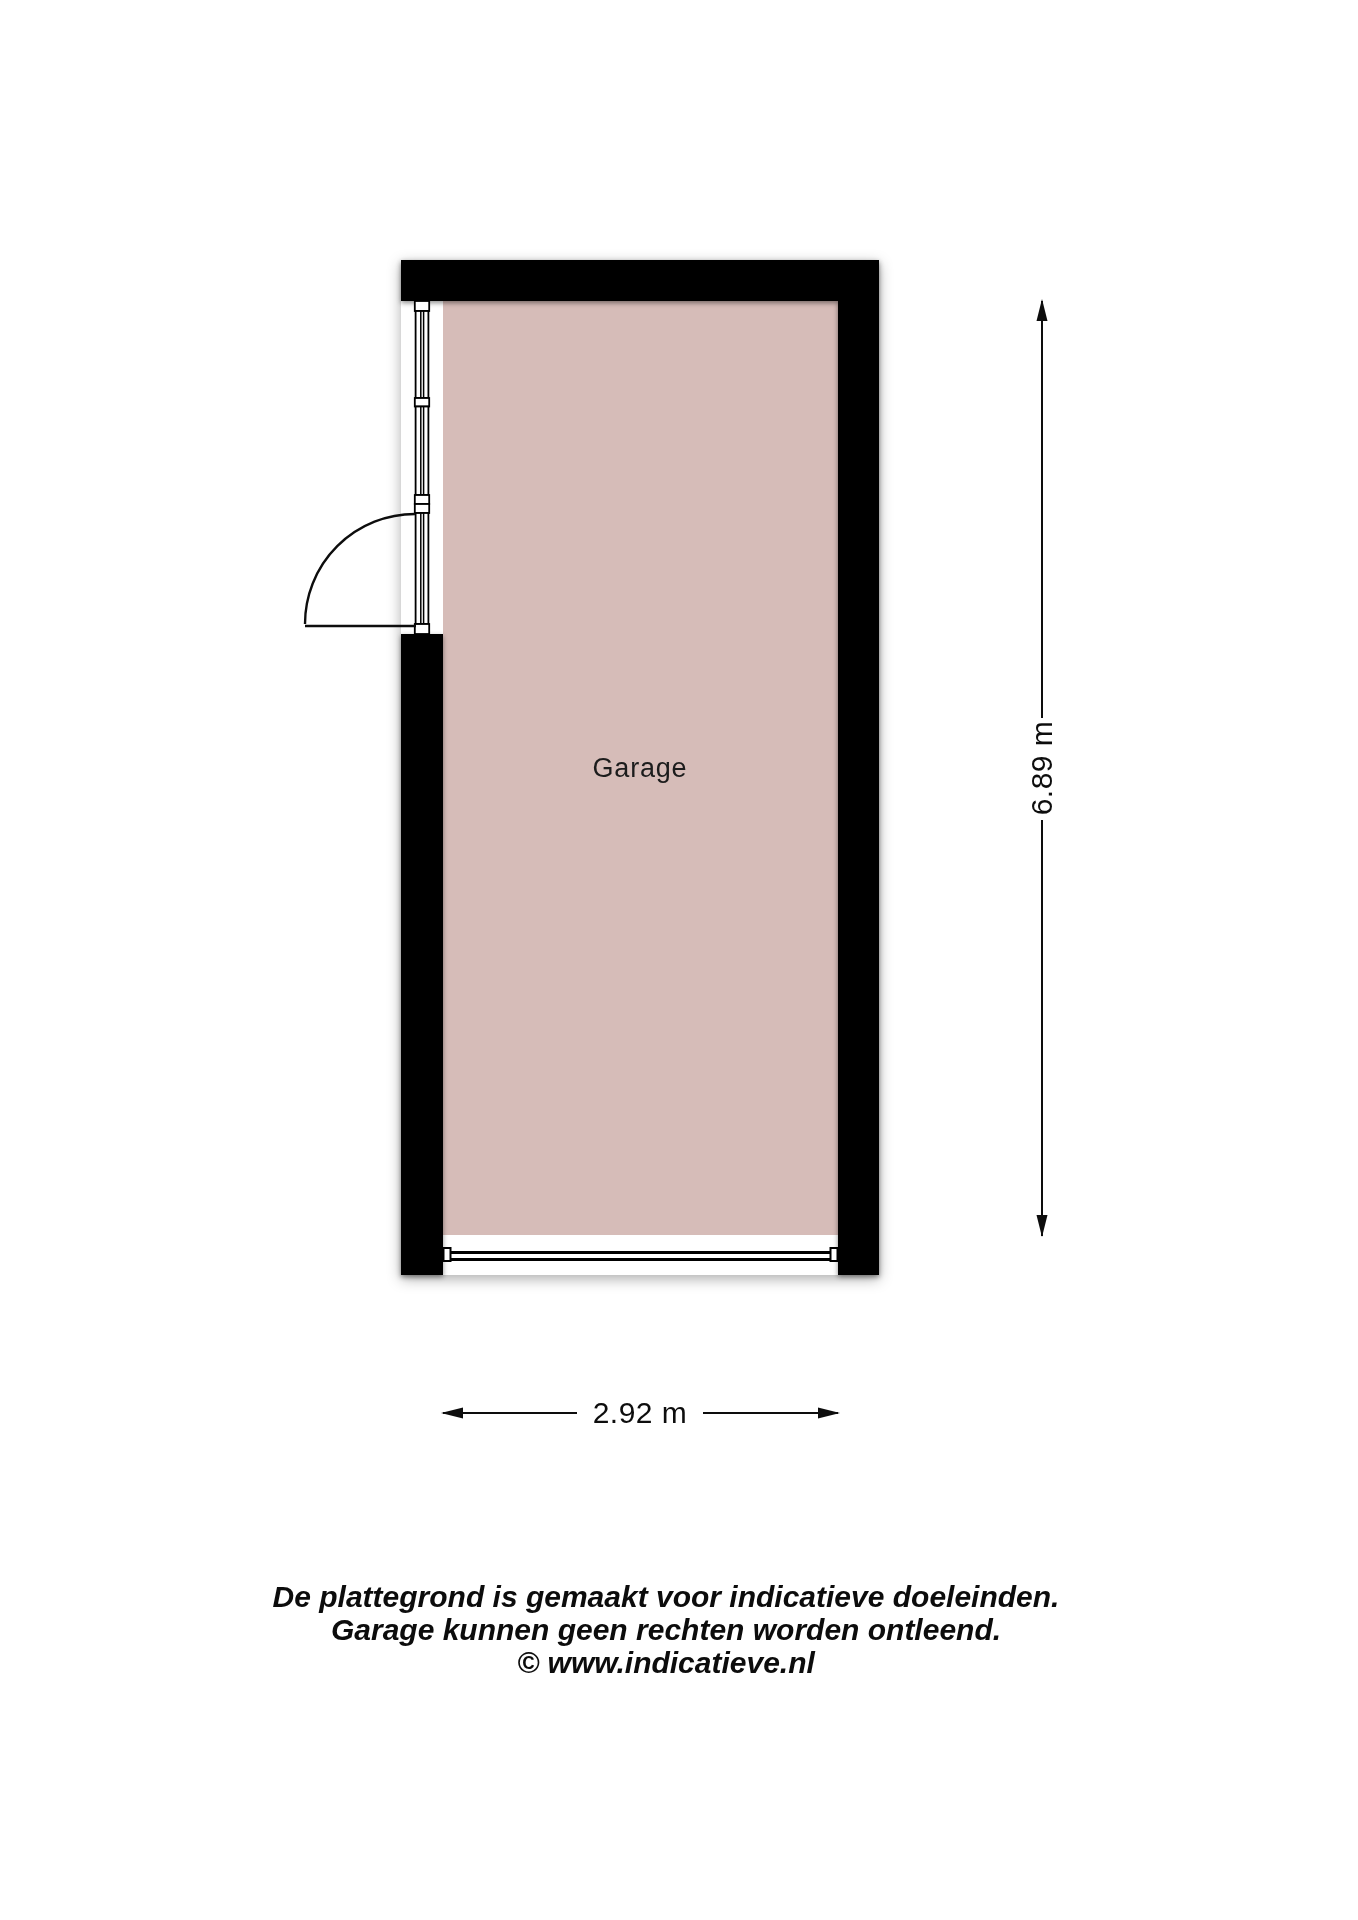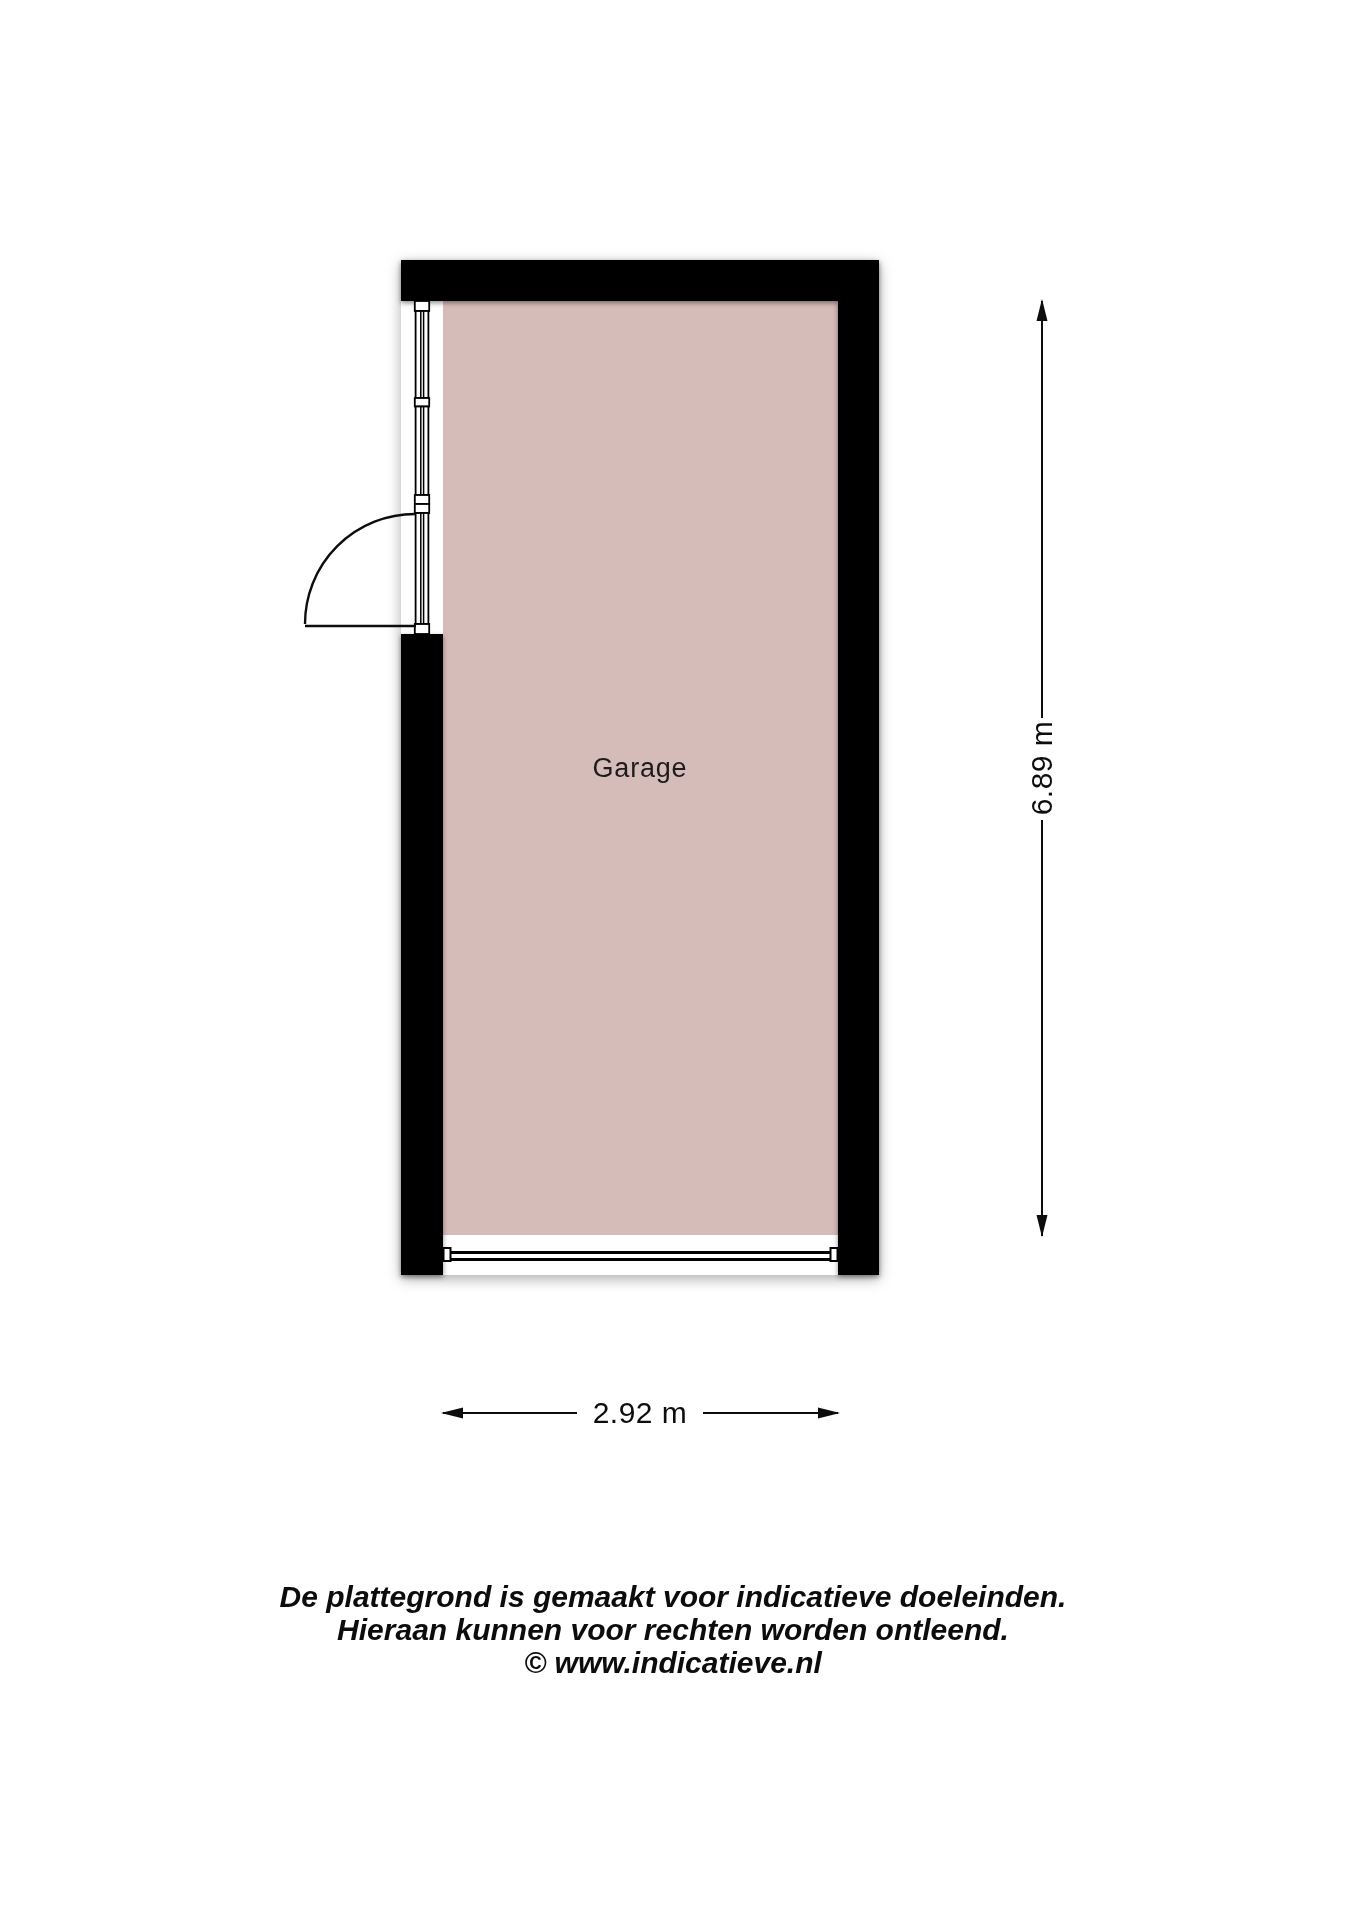--- a/index.html
+++ b/index.html
@@ -20,21 +20,21 @@
   }
   .room-text{
     font-family:"Liberation Sans", sans-serif;
     font-size:27px;
     fill:#1c1c1c;
     letter-spacing:0.8px;
   }
   .footer{
     position:absolute;
     top:1580px;
-    left:8px;
+    left:1px;
     width:1330px;
     text-align:center;
     font-family:"Liberation Sans", sans-serif;
     font-style:italic;
     font-weight:bold;
     font-size:30px;
     line-height:33px;
     color:#0c0c0c;
   }
 </style>
@@ -117,17 +117,17 @@
       <path d="M 441 1413 L 463 1407.5 L 463 1418.5 Z" fill="#0d0d0d"></path>
       <path d="M 840 1413 L 818 1407.5 L 818 1418.5 Z" fill="#0d0d0d"></path>
       <text class="dim-text" x="640" y="1423" text-anchor="middle">2.92 m</text>
     </g>
 
     <text class="room-text" x="640" y="777" text-anchor="middle">Garage</text>
   </svg>
 
   <div class="footer">
     <div>De plattegrond is gemaakt voor indicatieve doeleinden.</div>
-    <div>Hieraan kunnen voor rechten worden ontleend.</div>
+    <div>Garage kunnen geen rechten worden ontleend.</div>
     <div>© www.indicatieve.nl</div>
   </div>
 
 </div>
 
 </body></html>

